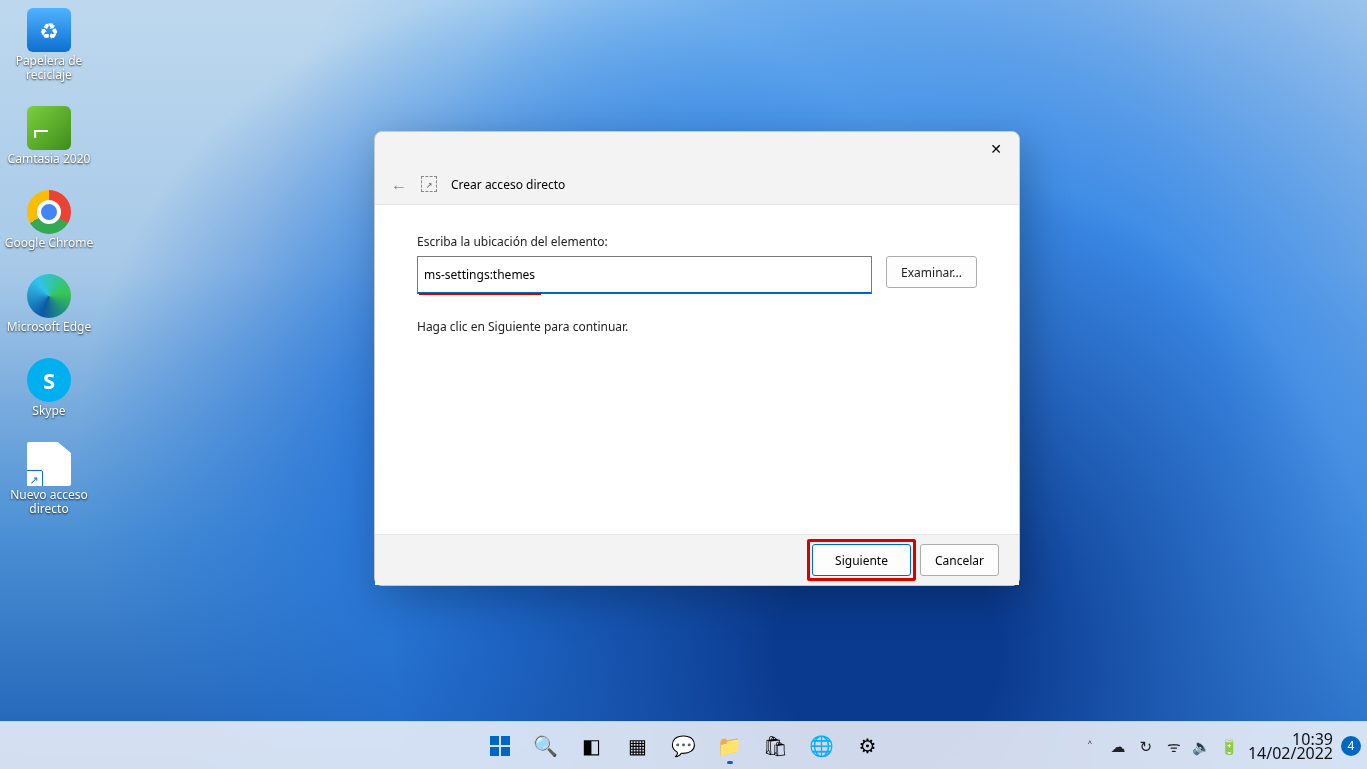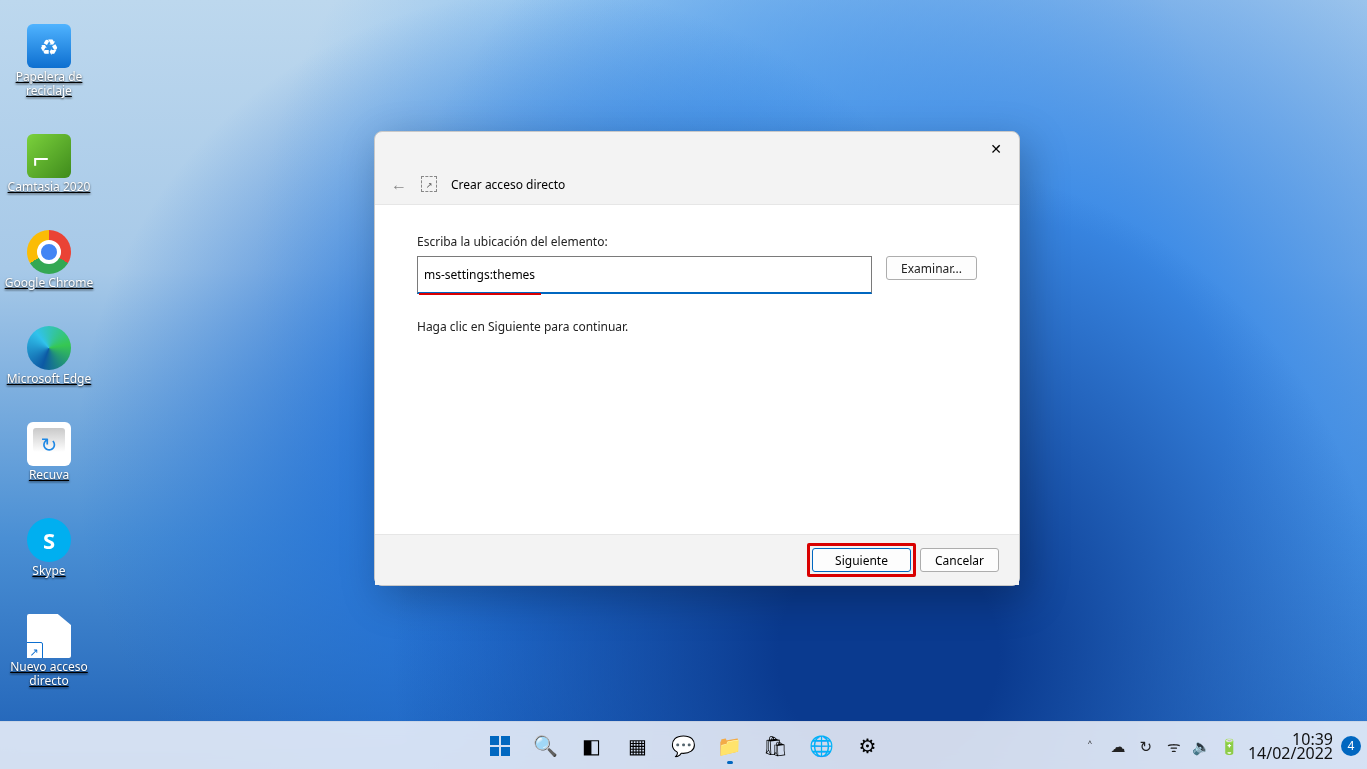--- a/index.html
+++ b/index.html
@@ -10,21 +10,21 @@
     position: absolute; inset: 0;
     background:
       radial-gradient(circle at 65% 85%, #0a3a8f 0 10%, transparent 45%),
       radial-gradient(circle at 40% 60%, #1f6fd6 0 12%, transparent 50%),
       radial-gradient(circle at 75% 55%, #3b8ae6 0 18%, transparent 60%),
       radial-gradient(circle at 55% 35%, #6eb4f2 0 15%, transparent 55%),
       linear-gradient(180deg, #bdd8ee 0%, #a7c9e8 35%, #4a8fd4 70%, #1d5fb5 100%);
   }
 
   
-  .icons { position: absolute; top: 20px; left: 4px; display: flex; flex-direction: column; gap: 28px; text-decoration: underline; }
+  .icons { position: absolute; top: 4px; left: 4px; display: flex; flex-direction: column; gap: 16px; }
   .di { width: 90px; display: flex; flex-direction: column; align-items: center; gap: 2px; padding: 4px 0; border-radius: 4px; cursor: default; }
   .di-lbl { font-size: 12px; color: #fff; text-align: center; line-height: 14px; text-shadow: 0 1px 2px rgba(0,0,0,.8); white-space: pre-line; }
   .di-ic { width: 44px; height: 44px; display: flex; align-items: center; justify-content: center; }
 
   
   .bin    { background: linear-gradient(180deg,#4fb3ff,#0d6fd0); border-radius: 6px; position: relative; }
   .bin::after { content:"♻"; position:absolute; inset:0; display:flex; align-items:center; justify-content:center; color:#fff; font-size:22px; }
   .camtasia { background: linear-gradient(135deg,#7bd13c,#3f8b1c); border-radius:6px; position:relative; }
   .camtasia::after{content:"⌐"; position:absolute; inset:0; display:flex; align-items:flex-start; justify-content:flex-start; color:#fff; font-size:28px; font-weight:700; padding:4px 6px;}
   .chrome { border-radius:50%; background: conic-gradient(#ea4335 0 120deg,#34a853 120deg 240deg,#fbbc05 240deg 360deg); position:relative; }
@@ -60,21 +60,21 @@
   .desc    { line-height:18px; margin-bottom:26px; }
   .label   { margin-bottom:6px; }
   .row     { display:flex; align-items:flex-start; gap:14px; }
   .path-wrap{ flex:1; position:relative; }
   .path-input{
     width:100%; height:38px; border:1px solid #7a7a7a; background:#fff;
     padding:0 6px; font-size:12px; outline:none; border-bottom:2px solid #0067c0;
   }
   .red-underline{ position:absolute; left:2px; bottom:-1px; height:2px; width:122px; background:#d90000;}
   .btn {
-    height:24px; padding:0 14px; font-size:12px; background:#fdfdfd;
+    height:32px; padding:0 14px; font-size:12px; background:#fdfdfd;
     border:1px solid #adadad; border-radius:3px; cursor:default; display:flex; align-items:center;
   }
   .continue{ margin-top:24px; }
 
   .dlg-footer{
     height:50px; background:#f3f3f3; display:flex; justify-content:flex-end; align-items:center;
     gap:4px; padding:0 20px;
   }
   .btn-primary{ border-color:#0067c0; background:#fdfdfd; padding:0 22px;}
   .next-highlight{ border:3px solid #d90000; padding:2px; border-radius:2px; }
@@ -114,24 +114,20 @@
     <div class="di-ic camtasia"></div>
     <div class="di-lbl">Camtasia 2020</div>
   </div>
   <div class="di">
     <div class="di-ic chrome"></div>
     <div class="di-lbl">Google Chrome</div>
   </div>
   <div class="di">
     <div class="di-ic edge"></div>
     <div class="di-lbl">Microsoft Edge</div>
-  </div>
-  <div class="di">
-    <div class="di-ic recuva"></div>
-    <div class="di-lbl">Recuva</div>
   </div>
   <div class="di">
     <div class="di-ic skype"></div>
     <div class="di-lbl">Skype</div>
   </div>
   <div class="di">
     <div class="di-ic shortcut-blank"></div>
     <div class="di-lbl">Nuevo acceso
 directo</div>
   </div>

